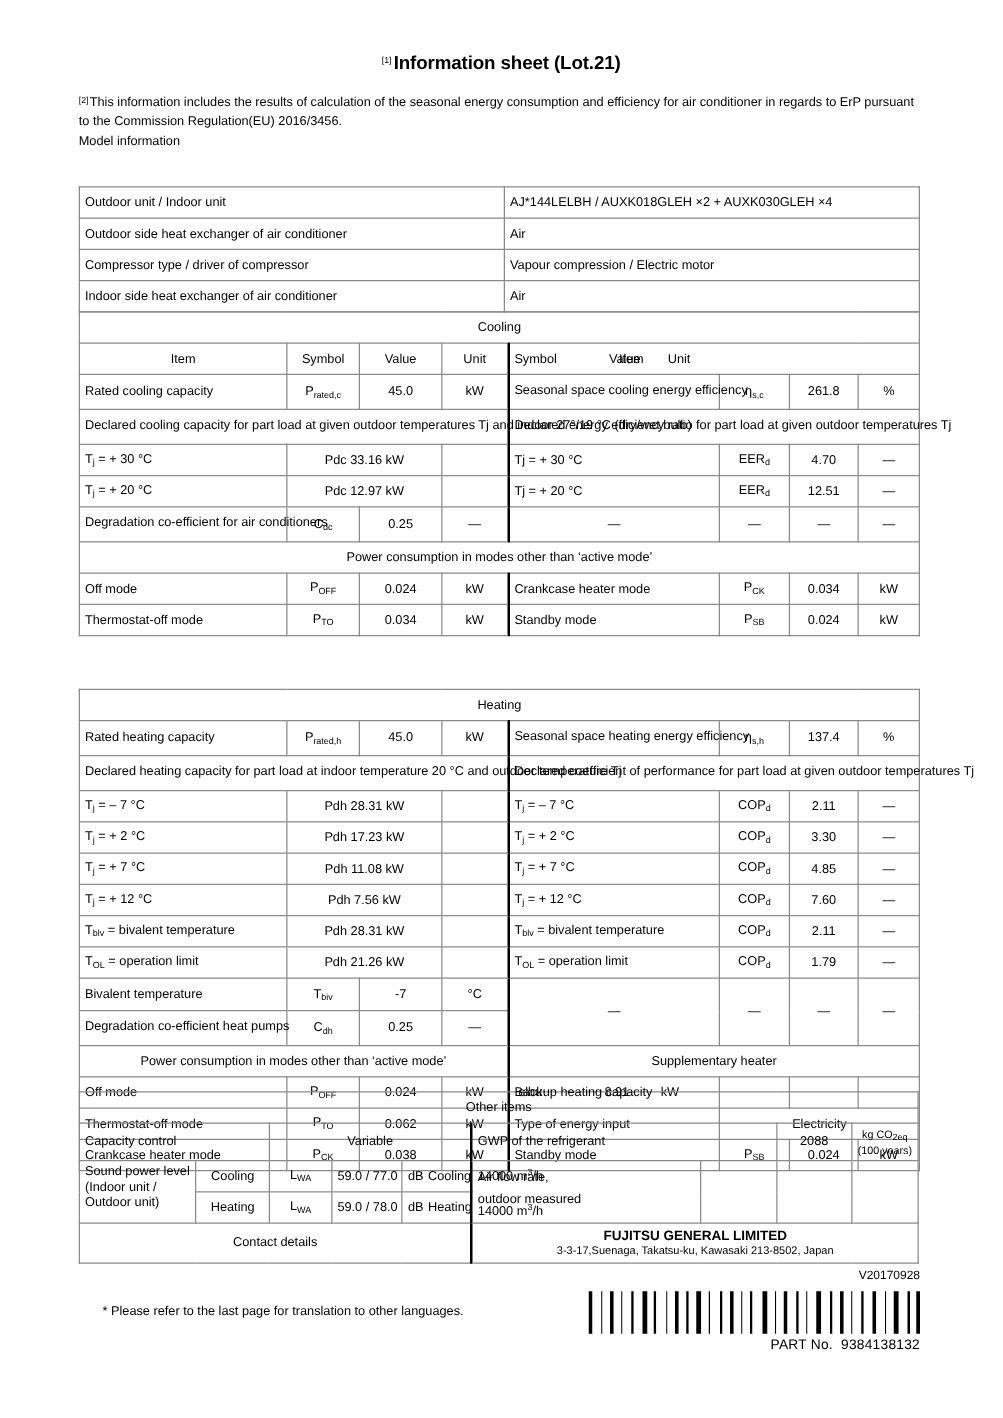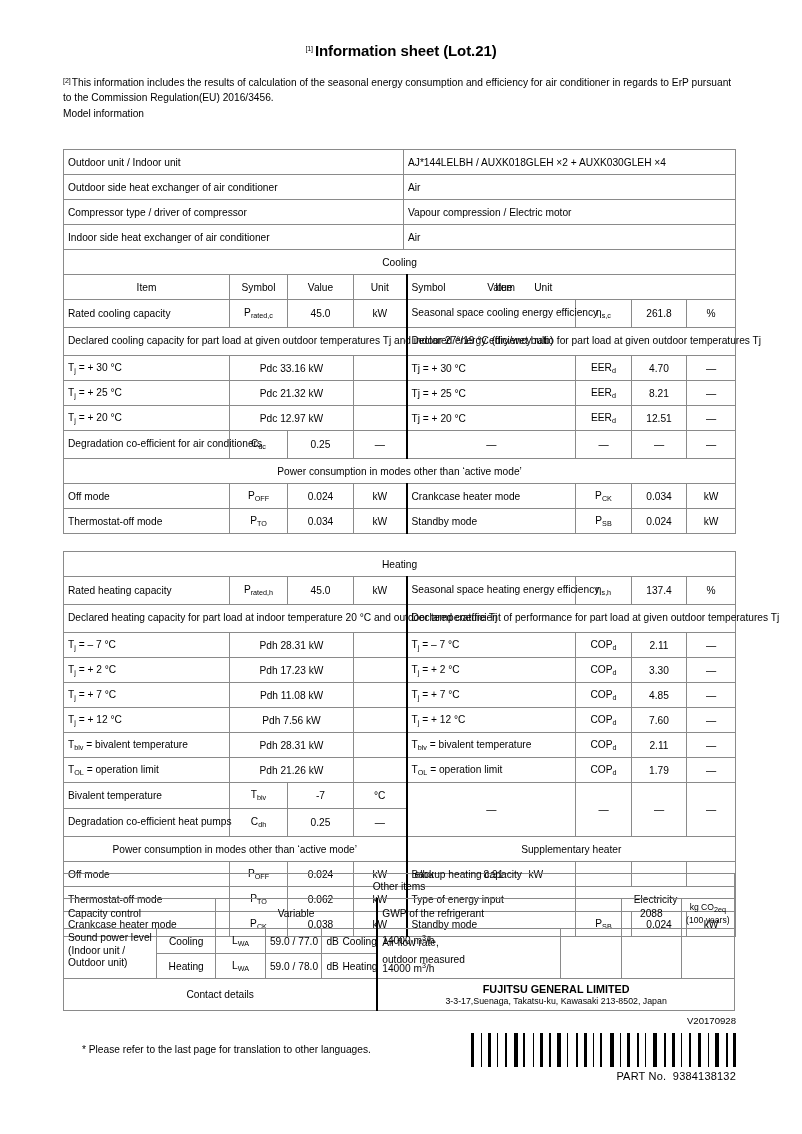--- a/index.html
+++ b/index.html
@@ -145,29 +145,20 @@
       <tr>
         <td class="lft"><span>T</span><sub>j</sub><span> = + 30 °C</span></td>
         <td class="ctr" colspan="2">Pdc 33.16 kW</td>
         <td></td>
         <td class="lft thickL">Tj = + 30 °C</td>
         <td class="ctr"><span>EER</span><sub>d</sub></td>
         <td class="ctr">4.70</td>
         <td class="ctr">—</td>
       </tr>
       <tr>
-        <td class="lft"><span>T</span><sub>j</sub><span> = + 25 °C</span></td>
-        <td class="ctr" colspan="2">Pdc 21.32 kW</td>
-        <td></td>
-        <td class="lft thickL">Tj = + 25 °C</td>
-        <td class="ctr"><span>EER</span><sub>d</sub></td>
-        <td class="ctr">8.21</td>
-        <td class="ctr">—</td>
-      </tr>
-      <tr>
         <td class="lft"><span>T</span><sub>j</sub><span> = + 20 °C</span></td>
         <td class="ctr" colspan="2">Pdc 12.97 kW</td>
         <td></td>
         <td class="lft thickL">Tj = + 20 °C</td>
         <td class="ctr"><span>EER</span><sub>d</sub></td>
         <td class="ctr">12.51</td>
         <td class="ctr">—</td>
       </tr>
 
       <tr style="height:28px">

